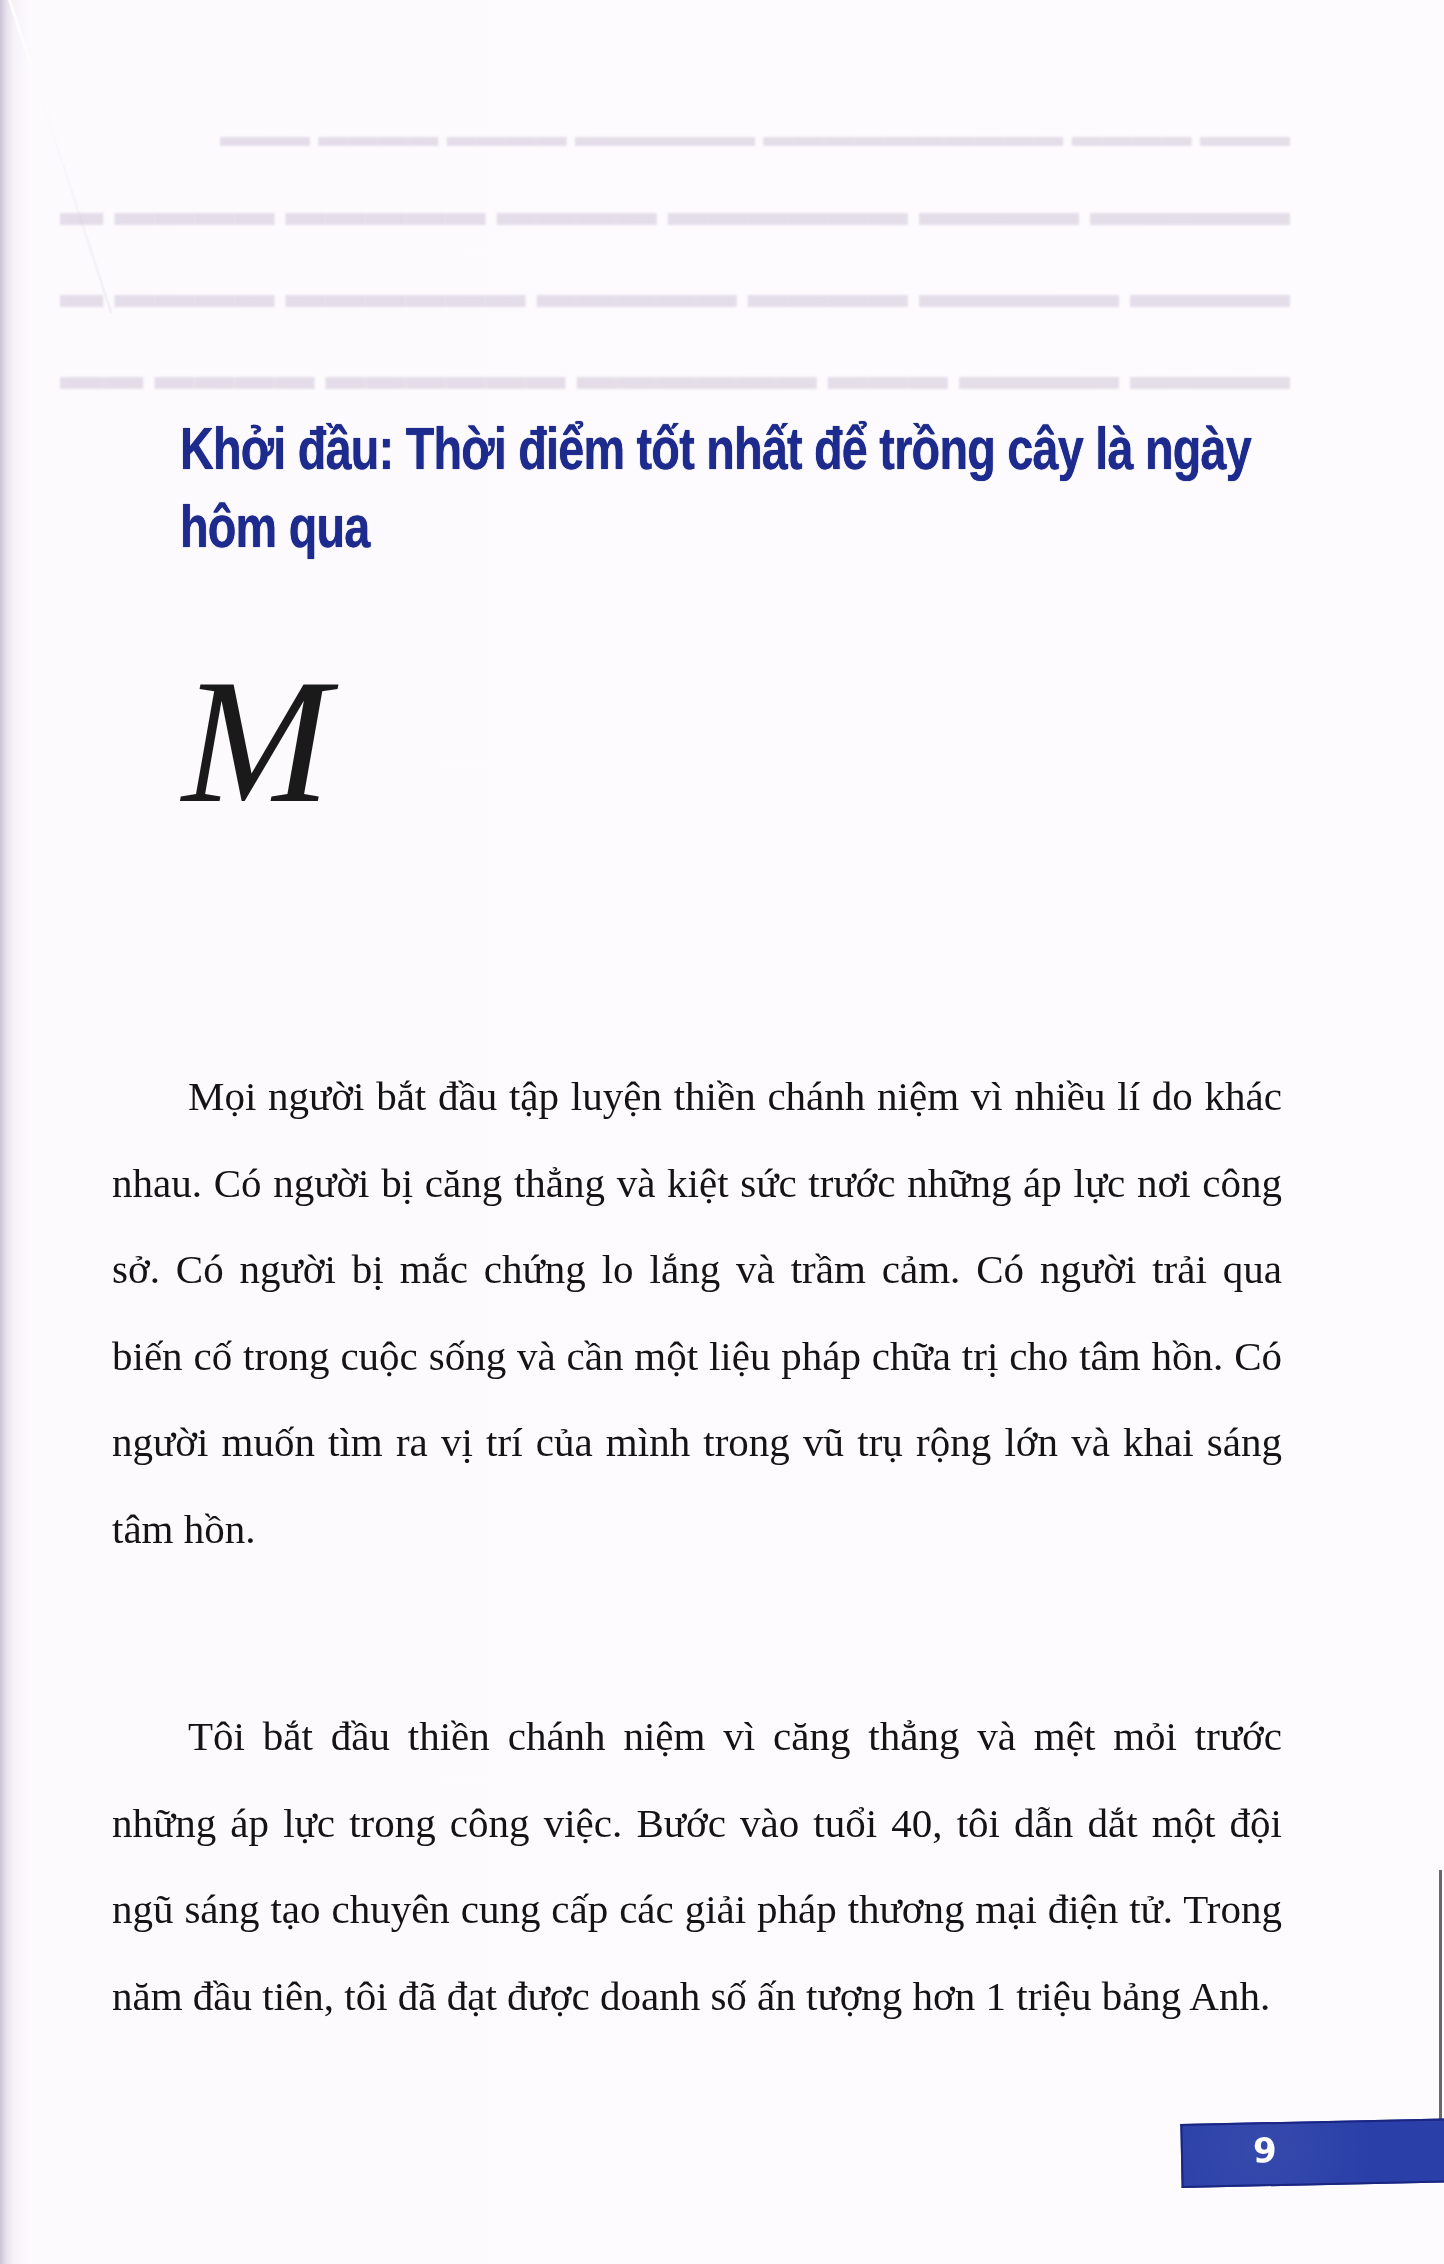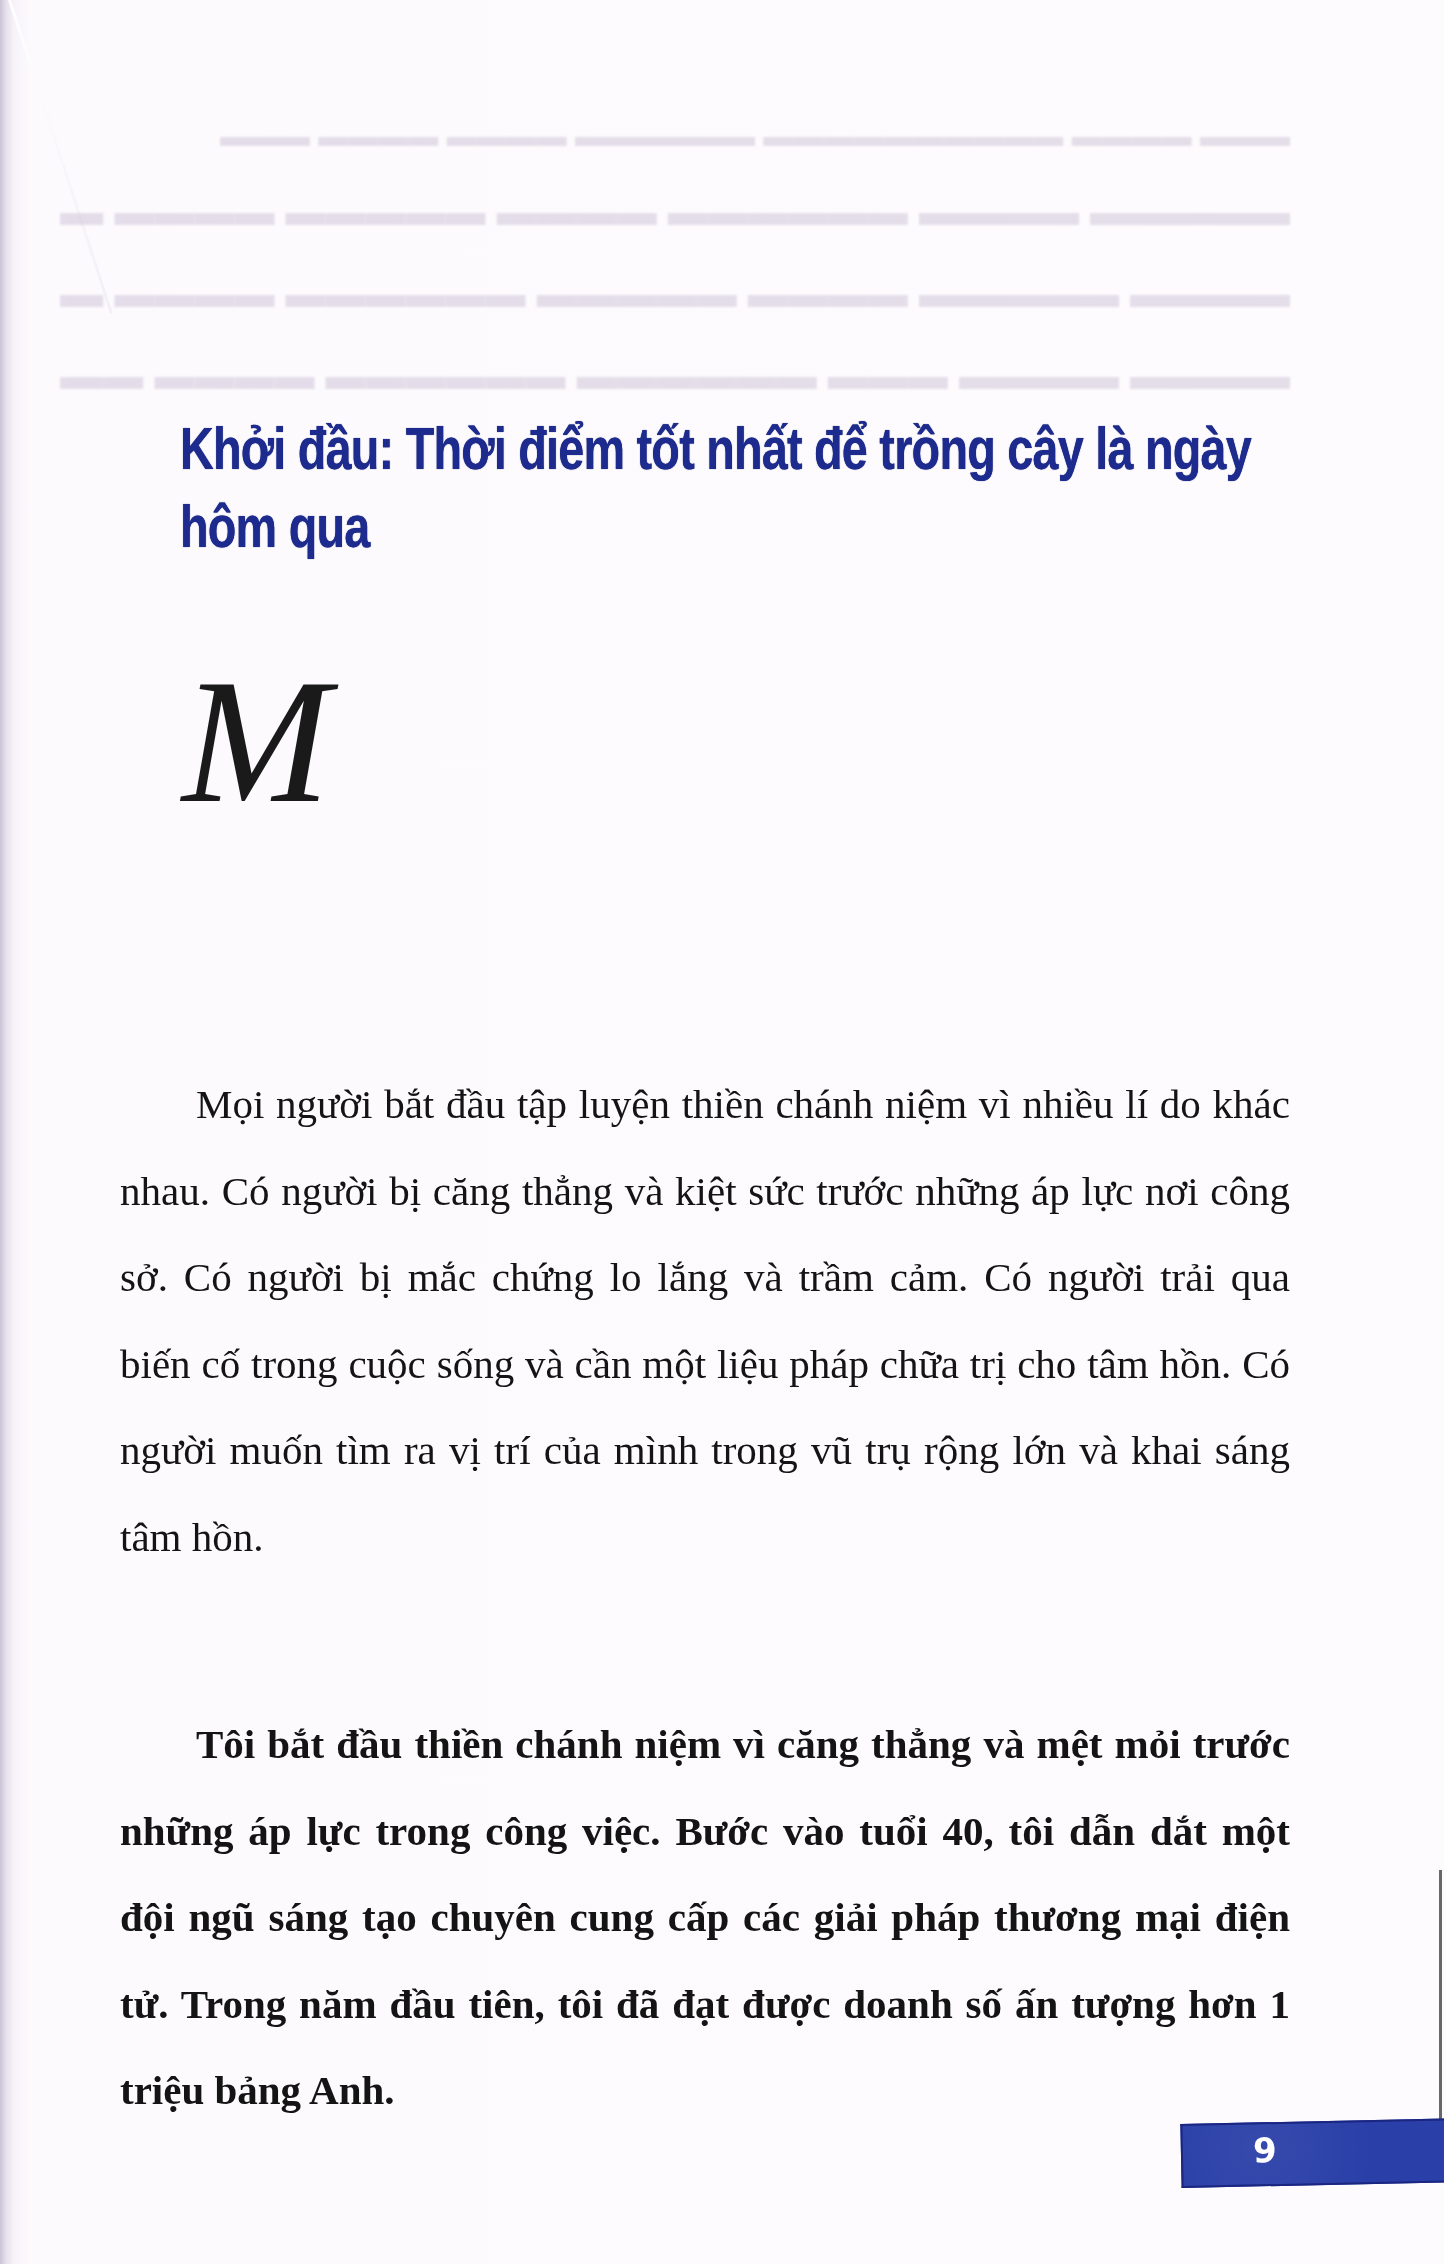--- a/index.html
+++ b/index.html
@@ -95,33 +95,33 @@
       margin: 16px 8px 0 78px;
       color: #1a1a1a;
     }
     .lead-text {
       display: inline;
     }
     .para {
       position: absolute;
       left: 104px;
       width: 1170px;
-      margin: 16px;
+      margin: 8px;
       font-size: 41px;
       line-height: 86.5px;
       text-align: justify;
       text-indent: 0;
       color: #141414;
     }
     .para .indent {
       display: inline-block;
       width: 76px;
     }
     .para-1 { top: 1045px; }
-    .para-2 { top: 1685px; font-weight: bold; }
+    .para-2 { top: 1685px; }
     .page-number-box {
       position: absolute;
       left: 1181px;
       top: 2124px;
       width: 262px;
       height: 60px;
       background: #2a3fa8;
       background-image: radial-gradient(circle at 30% 40%, rgba(255,255,255,0.06) 0, transparent 60%);
       border-top: 2px solid #1a2680;
       border-bottom: 2px solid #1a2680;

